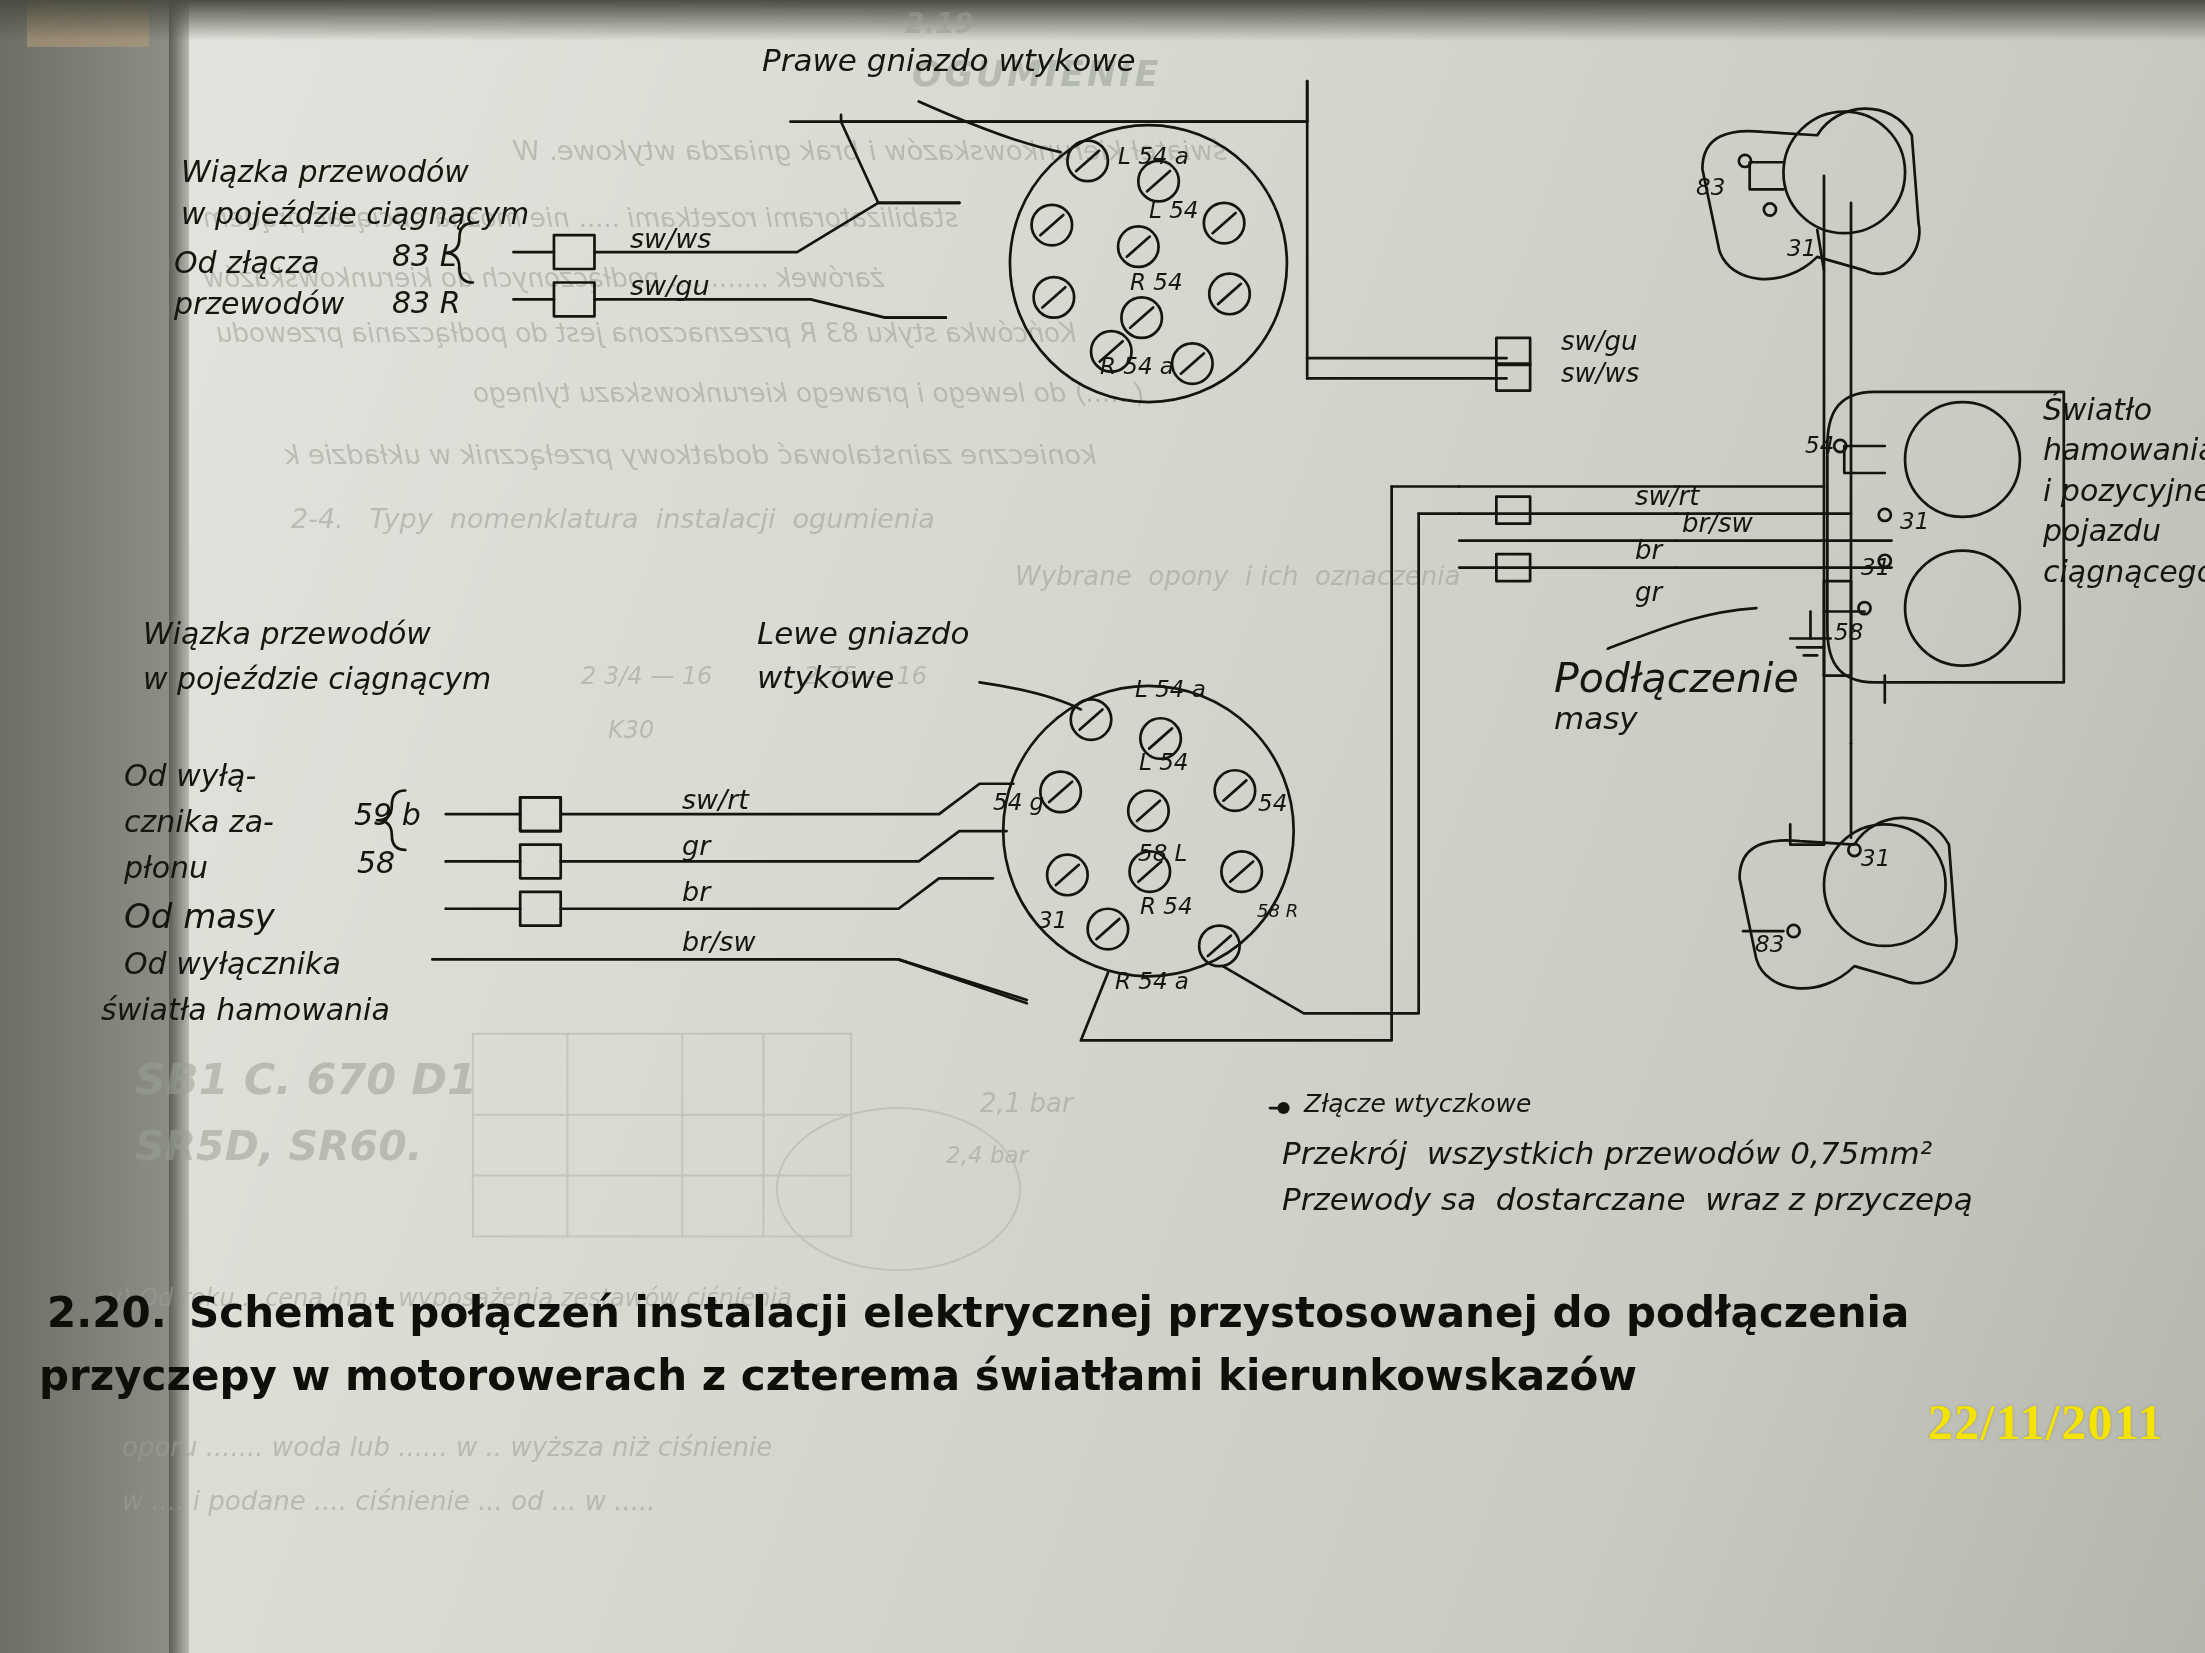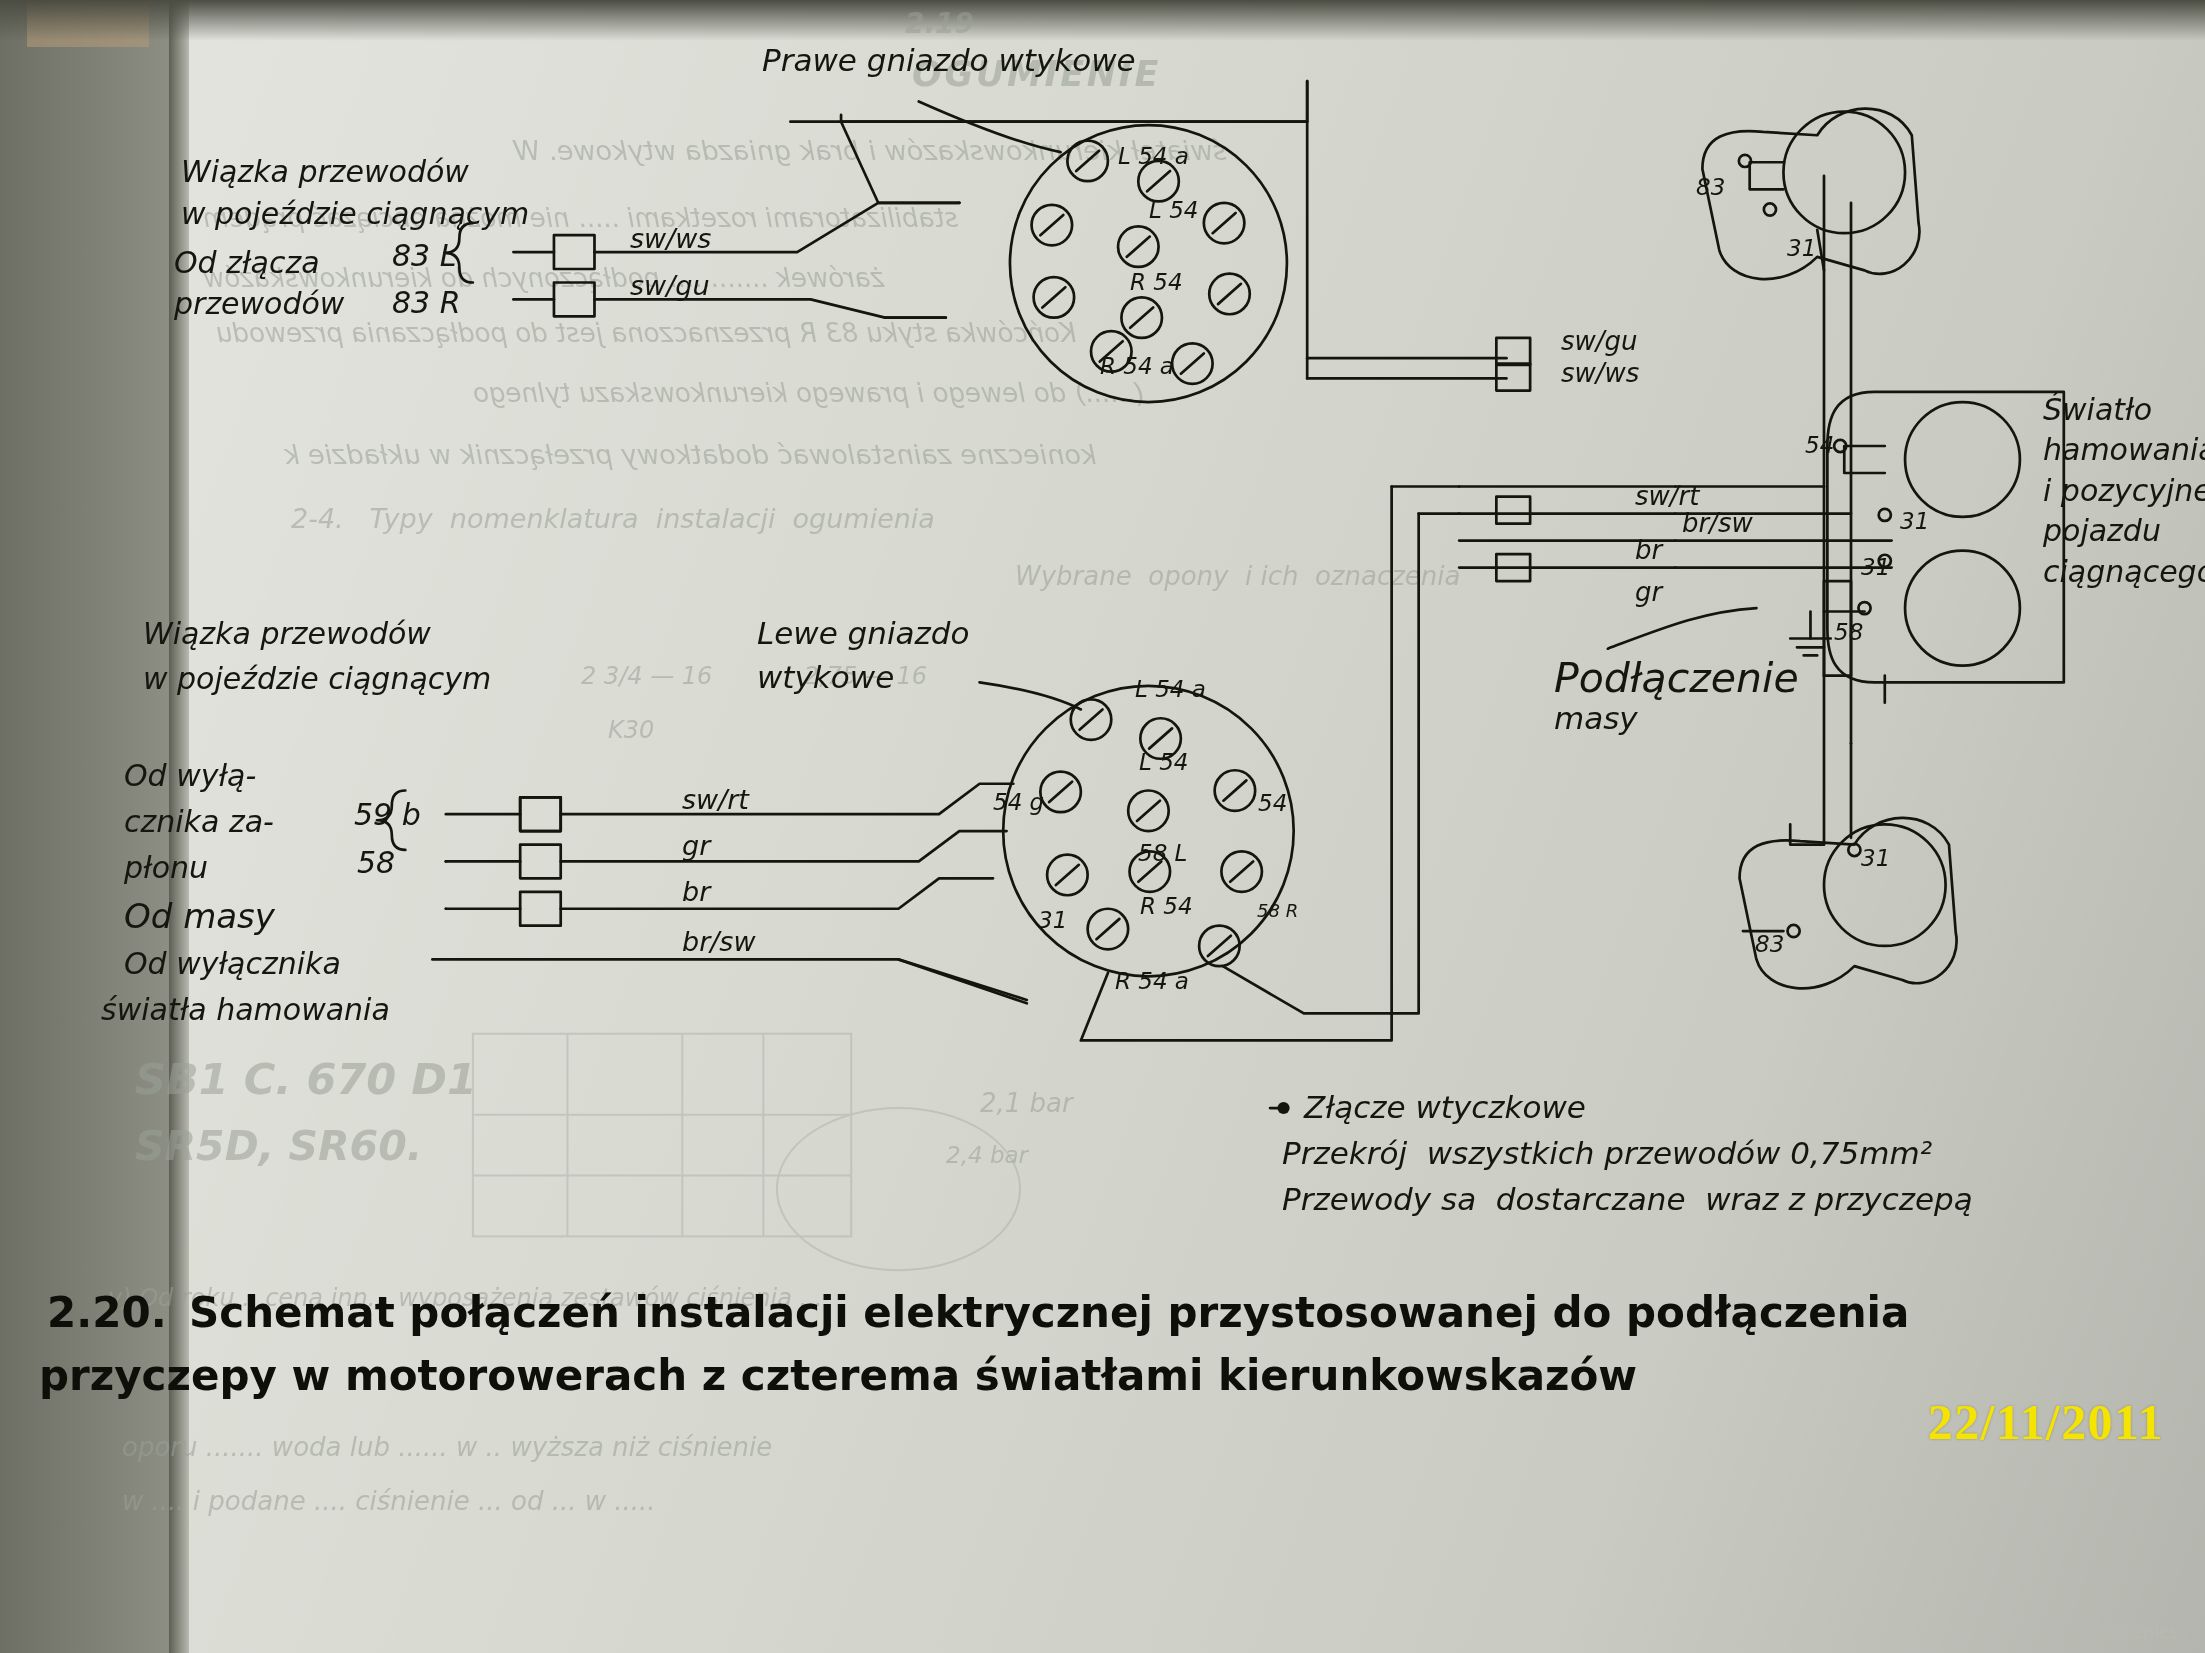--- a/index.html
+++ b/index.html
@@ -299,21 +299,21 @@
   <div class="ink it" style="left:1135px;top:676px;font-size:23px;">L 54 a</div>
   <div class="ink it" style="left:1139px;top:749px;font-size:23px;">L 54</div>
   <div class="ink it" style="left:993px;top:789px;font-size:23px;">54 g</div>
   <div class="ink it" style="left:1258px;top:790px;font-size:23px;">54</div>
   <div class="ink it" style="left:1138px;top:840px;font-size:23px;">58 L</div>
   <div class="ink it" style="left:1140px;top:893px;font-size:23px;">R 54</div>
   <div class="ink it" style="left:1038px;top:907px;font-size:23px;">31</div>
   <div class="ink it" style="left:1257px;top:900px;font-size:18px;">58 R</div>
   <div class="ink it" style="left:1115px;top:968px;font-size:23px;">R 54 a</div>
 
-  <div class="ink it" style="left:1304px;top:1089px;font-size:31px;">Złącze wtyczkowe</div>
+  <div class="ink it" style="left:1304px;top:1089px;font-size:25px;">Złącze wtyczkowe</div>
   <div class="ink it" style="left:1282px;top:1135px;font-size:31px;">Przekrój  wszystkich przewodów 0,75mm²</div>
   <div class="ink it" style="left:1282px;top:1181px;font-size:31px;">Przewody sa  dostarczane  wraz z przyczepą</div>
 
   <div class="cap" style="left:47px;top:1288px;font-size:42px;">2.20.</div>
   <div class="cap" style="left:189px;top:1288px;font-size:42px;">Schemat połączeń instalacji elektrycznej przystosowanej do podłączenia</div>
   <div class="cap" style="left:39px;top:1351px;font-size:42px;">przyczepy w motorowerach z czterema światłami kierunkowskazów</div>
 
   <div class="datestamp">22/11/2011</div>
   <div class="wm">bikepics</div>
 

